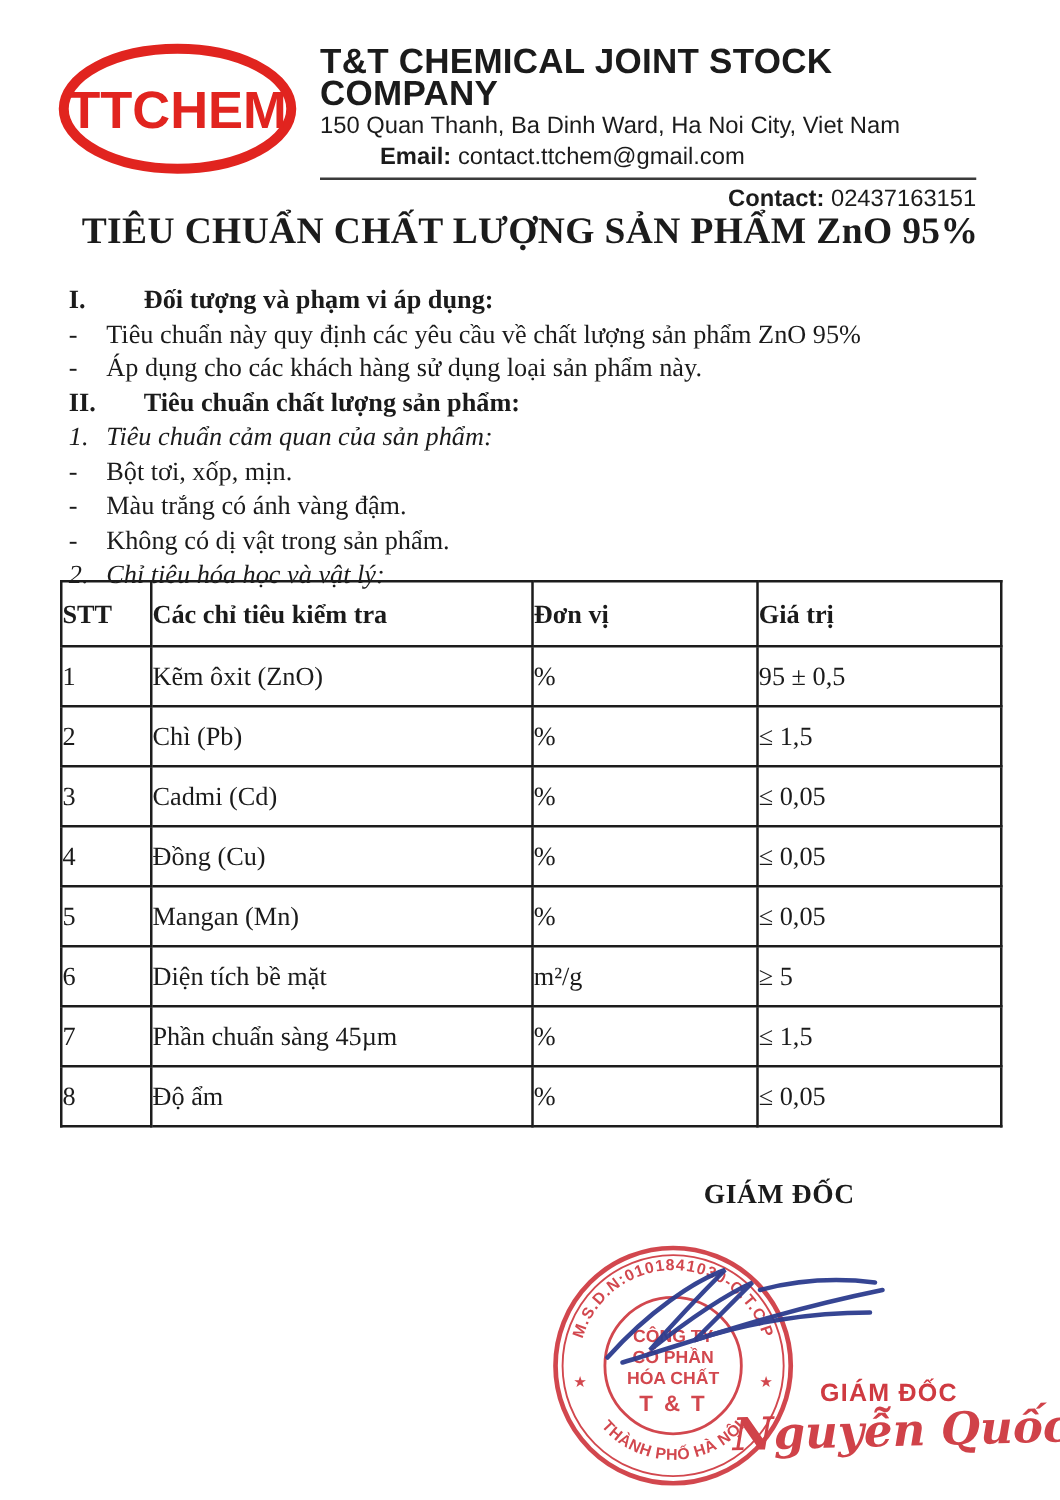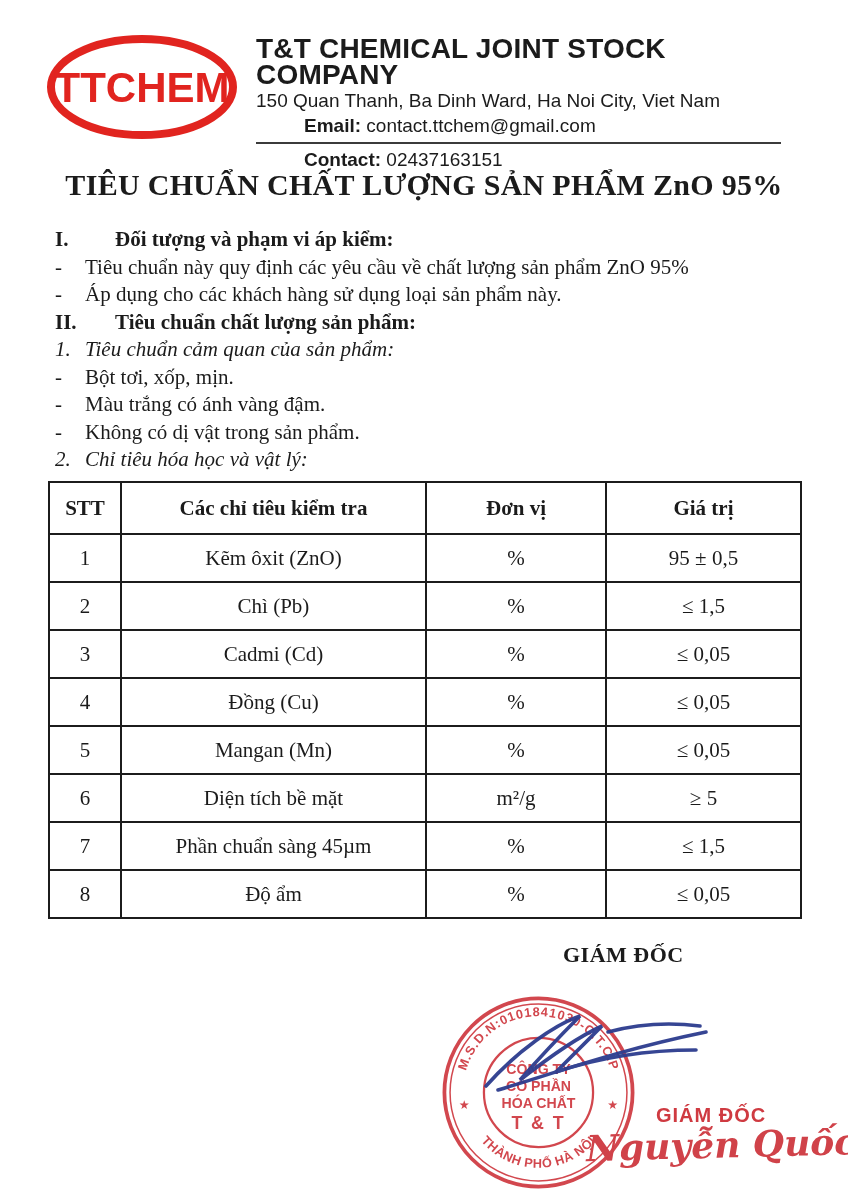--- a/index.html
+++ b/index.html
@@ -12,42 +12,42 @@
   
   .header { position:absolute; top:34px; left:45px; right:48px; display:flex; }
   .logo-wrap { width:194px; height:106px; flex-shrink:0; }
   .company {
     margin-left:17px; width:525px;
     font-family:"Liberation Sans","DejaVu Sans",sans-serif; padding-top:2px;
   }
   .company-name  { font-size:28px; font-weight:bold; line-height:26px; letter-spacing:.2px; }
   .company-address { font-size:19px; line-height:26px; }
   .company-email { font-size:19px; line-height:24px; padding-bottom:4px; border-bottom:2px solid #3b3b3b; }
-  .company-contact { font-size:19px; line-height:24px; padding-top:4px; }
+  .company-contact { font-size:19px; line-height:24px; padding-top:4px;text-align:right; }
   .lbl { font-weight:bold;margin-left:48px; }
 
   
   .doc-title {
     position:absolute; top:168px; left:0; width:848px; text-align:center;
     font-size:30px; font-weight:bold; letter-spacing:.3px;
   }
 
   
   .body-text { position:absolute; top:226px; left:55px; right:40px; font-size:21px; }
   .doc-line { display:flex; align-items:baseline; height:27.5px; line-height:27px; }
   .num-a { width:60px; flex-shrink:0; font-weight:bold; }
   .num-b { width:30px; flex-shrink:0; }
   .bold   { font-weight:bold; }
   .italic { font-style:italic; }
 
   
   .spec-table {
-    position:absolute; top:481px; left:48px;
+    position:absolute; top:464px; left:48px;
     border-collapse:collapse; table-layout:fixed; width:752px;
-    font-size:21px; text-align:center;
+    font-size:21px; text-align:left;
   }
   .spec-table th, .spec-table td { border:2px solid #1c1c1c; padding:0; vertical-align:middle; }
   .spec-table th { height:50px; font-size:21px; font-weight:bold; }
   .spec-table td { height:46px; }
 
   
   .director-heading {
     position:absolute; top:942px; left:563px;
     font-size:22px; font-weight:bold; letter-spacing:.5px;
   }
@@ -88,21 +88,21 @@
         <span>02437163151</span>
       </div>
     </div>
   </div>
 
   <div class="doc-title">TIÊU CHUẨN CHẤT LƯỢNG SẢN PHẨM ZnO 95%</div>
 
   <div class="body-text">
     <div class="doc-line">
       <span class="num-a">I.</span>
-      <span class="bold">Đối tượng và phạm vi áp kiểm:</span>
+      <span class="bold">Đối tượng và phạm vi áp dụng:</span>
     </div>
     <div class="doc-line">
       <span class="num-b">-</span>
       <span>Tiêu chuẩn này quy định các yêu cầu về chất lượng sản phẩm ZnO 95%</span>
     </div>
     <div class="doc-line">
       <span class="num-b">-</span>
       <span>Áp dụng cho các khách hàng sử dụng loại sản phẩm này.</span>
     </div>
     <div class="doc-line">

